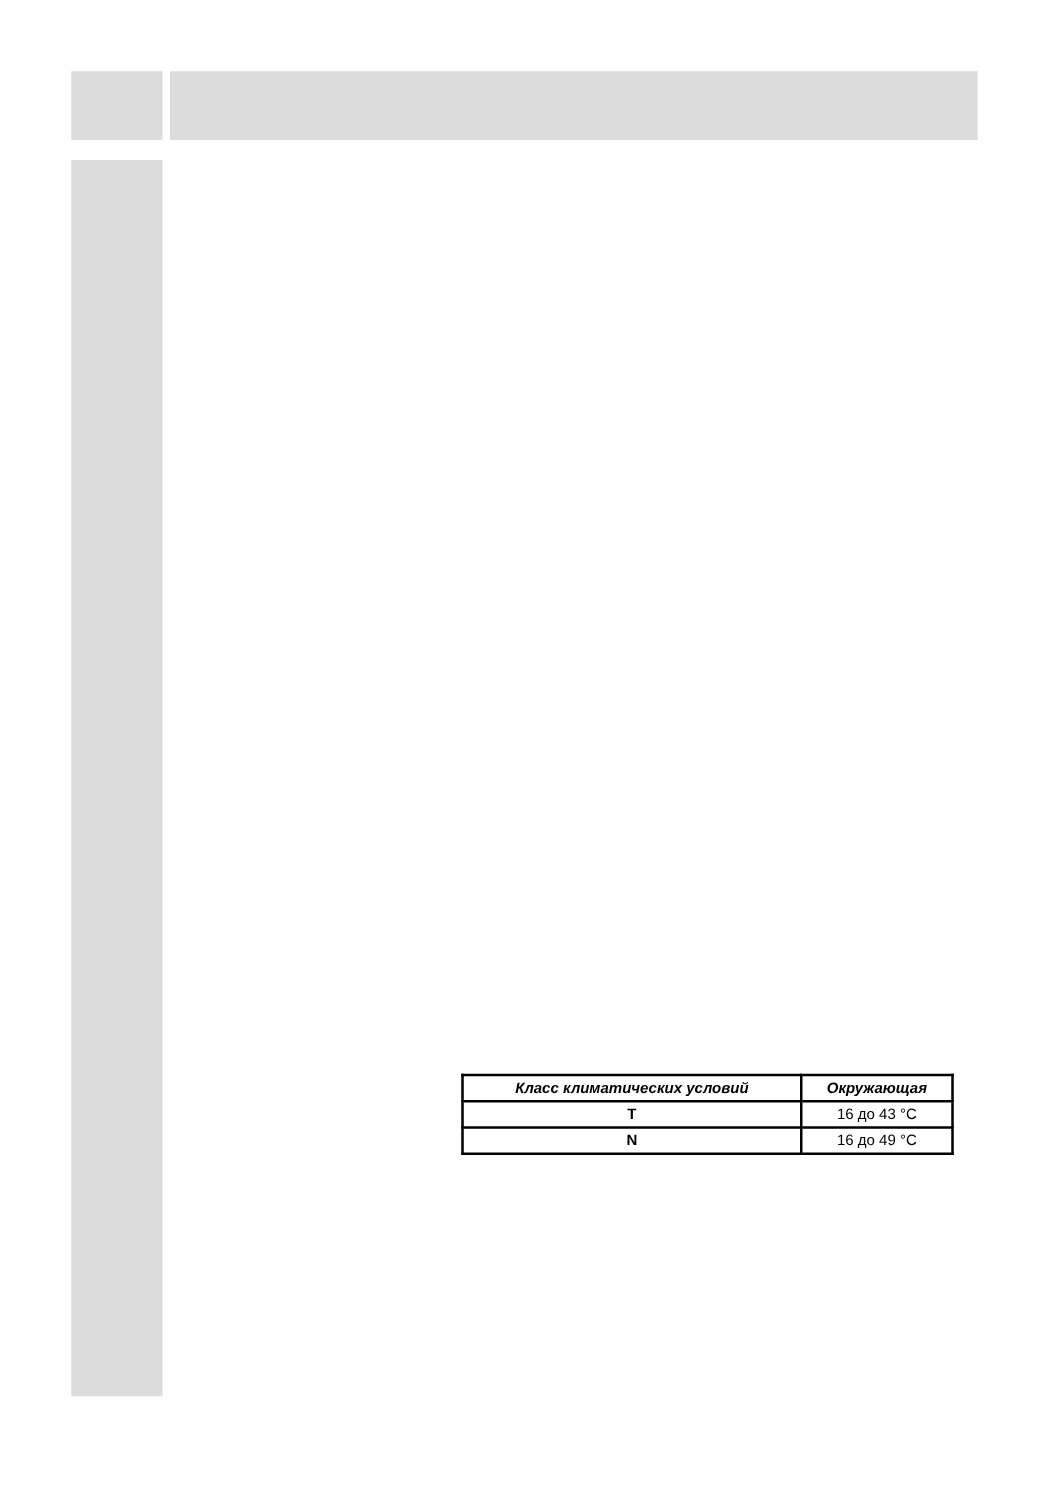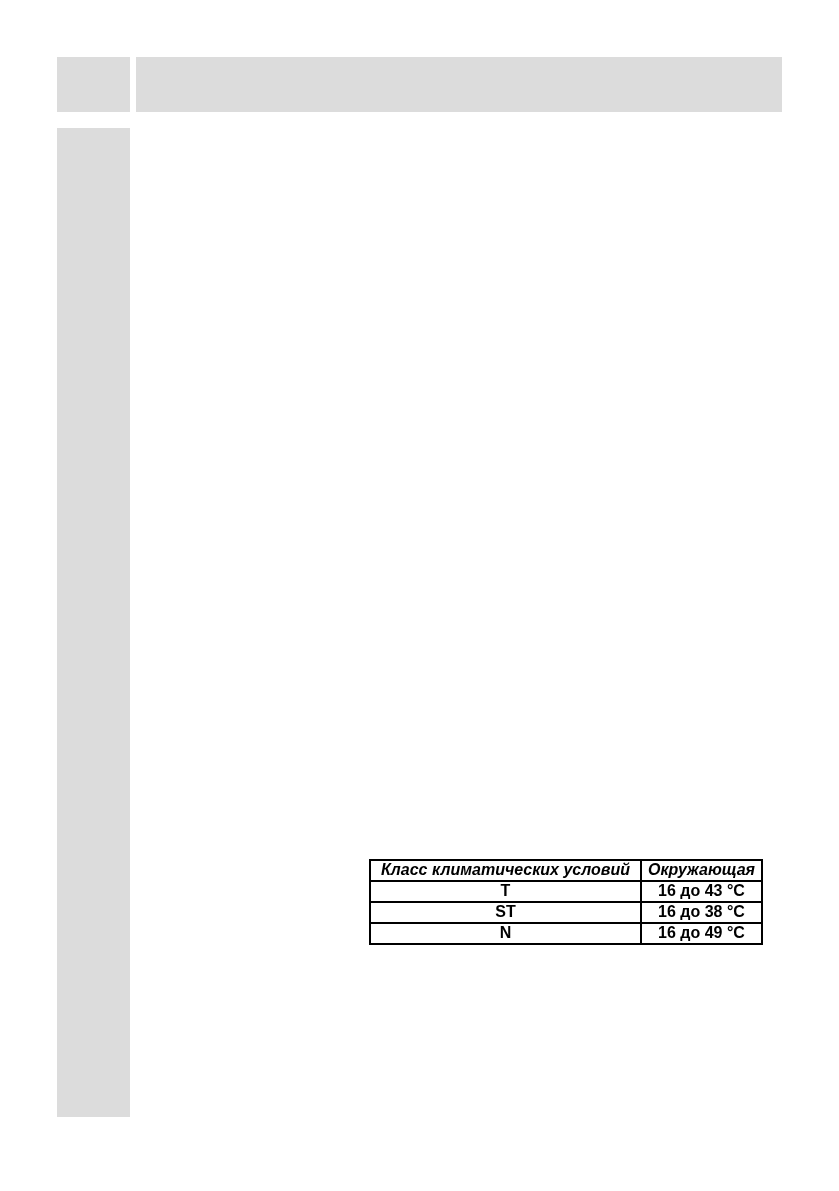--- a/index.html
+++ b/index.html
@@ -47,35 +47,35 @@
     color: #000000;
   }
   table.climate th,
   table.climate td {
     border: 2px solid #000000;
     text-align: center;
     vertical-align: middle;
     height: 19px;
     padding: 0 4px;
     line-height: 1.15;
-    font-size: 16px;
+    font-size: 12px;
     white-space: nowrap;
     overflow: hidden;
   }
   table.climate .col-class { width: 271px; }
   table.climate .col-range { width: 121px; }
   table.climate th {
     font-weight: bold;
     font-style: italic;
   }
   table.climate td.cls {
     font-weight: bold;
   }
   table.climate td.rng {
-    font-weight: bold;
+    font-weight: normal;
   }
 </style>
 </head>
 <body>
 
 <div class="page">
 
   <div class="placeholder header-icon-box"></div>
 
   <div class="placeholder header-banner"></div>
@@ -92,23 +92,19 @@
         <th>Класс климатических условий</th>
         <th>Окружающая</th>
       </tr>
     </thead>
     <tbody>
       <tr>
         <td class="cls">T</td>
         <td class="rng">16 до 43 °C</td>
       </tr>
       <tr>
-        <td class="cls">ST</td>
-        <td class="rng">16 до 38 °C</td>
-      </tr>
-      <tr>
         <td class="cls">N</td>
         <td class="rng">16 до 49 °C</td>
       </tr>
     </tbody>
   </table>
 
 </div>
 
 </body></html>

